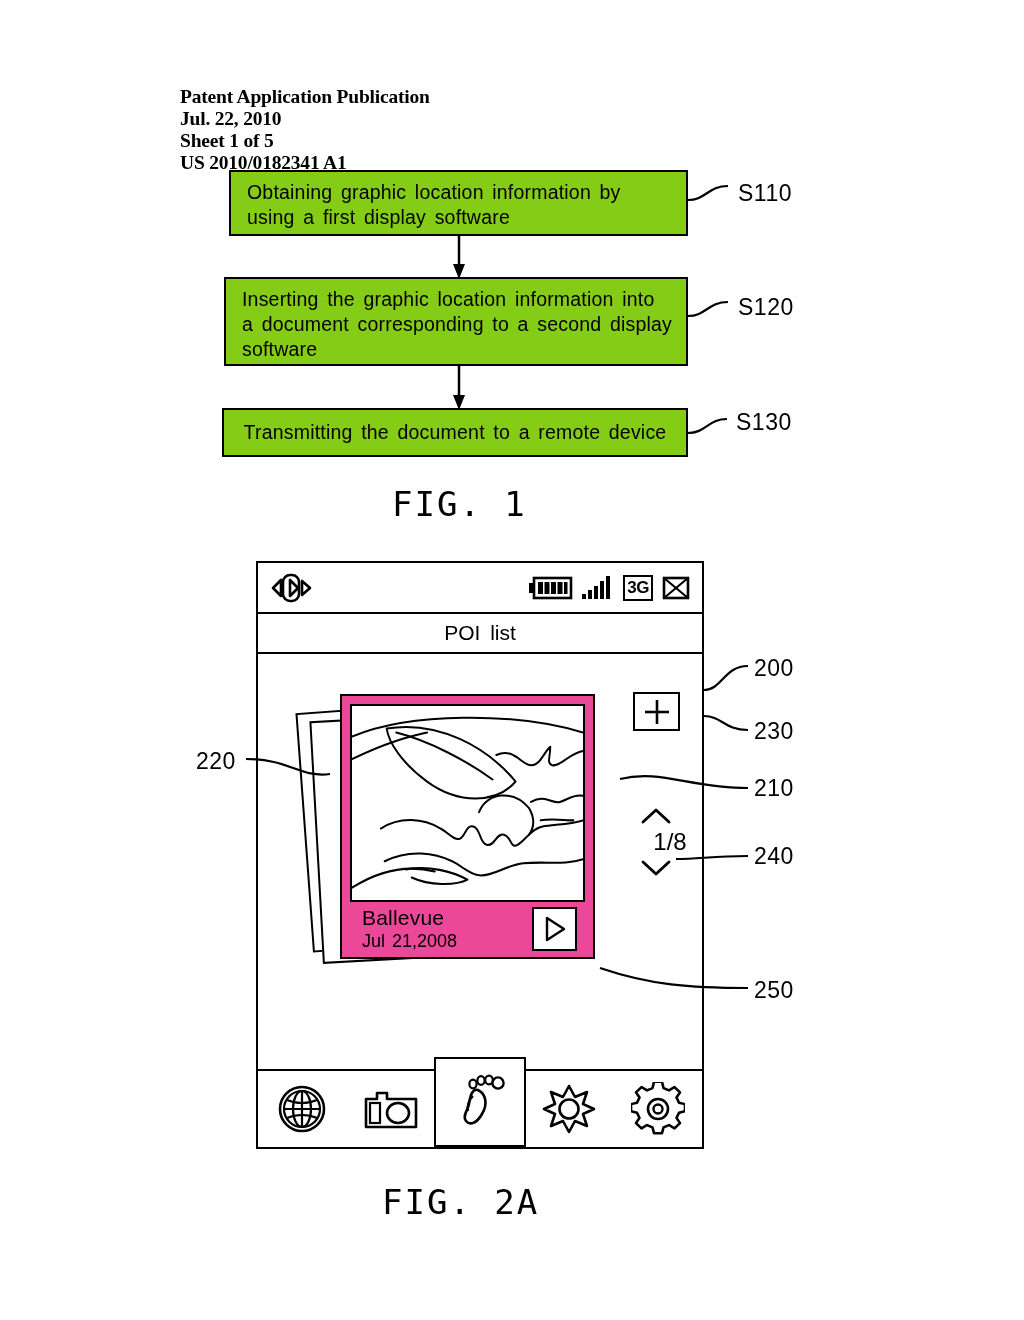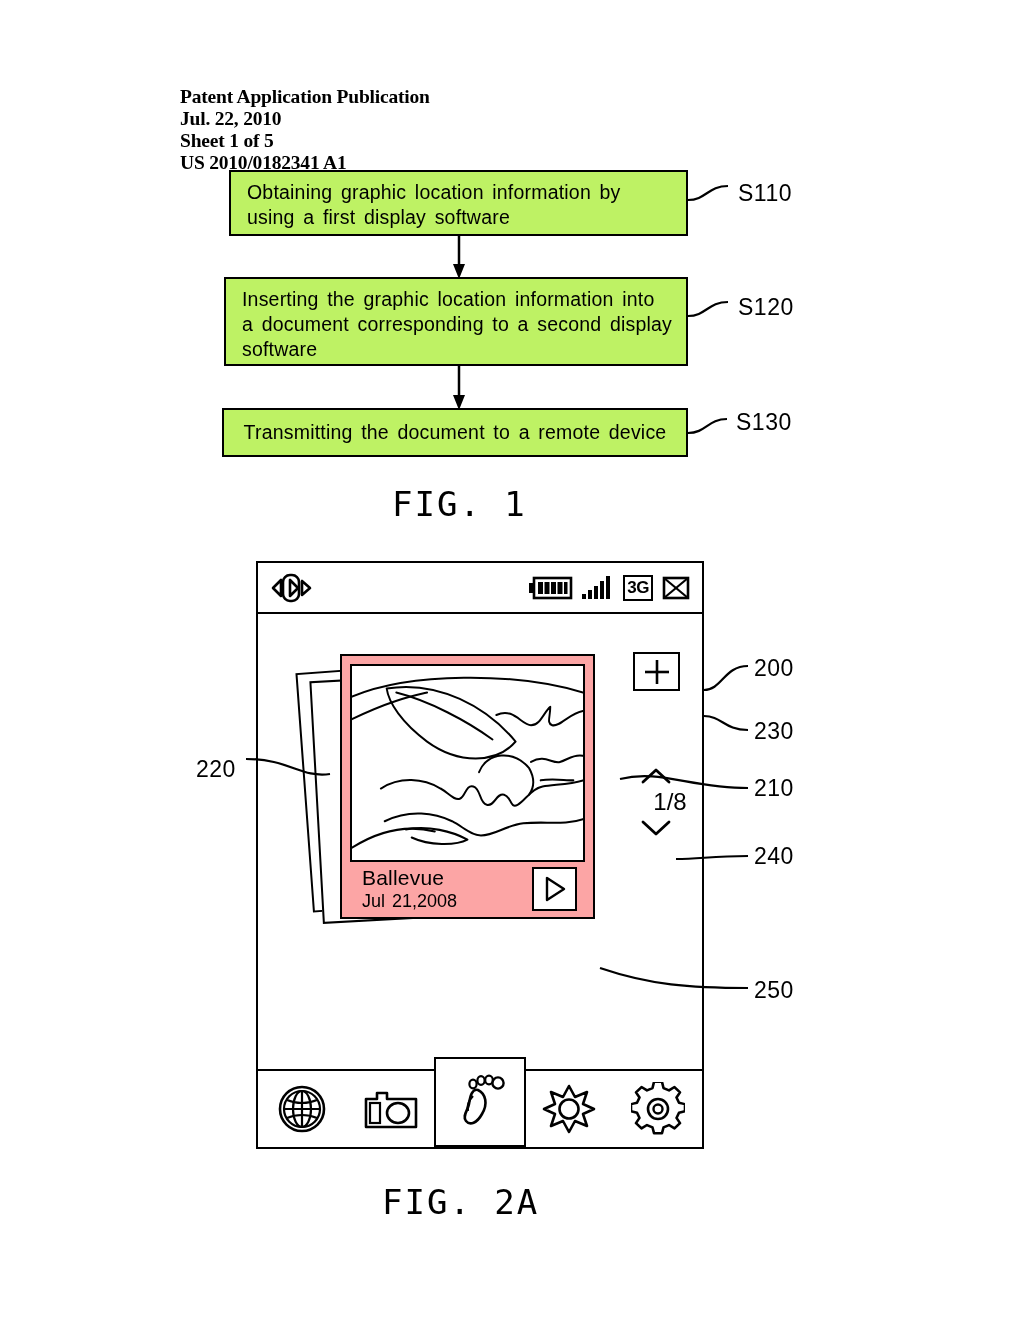--- a/index.html
+++ b/index.html
@@ -33,21 +33,21 @@
     white-space: nowrap;
     flex-direction: column;
   }
   .hdr-pub { }
   .hdr-date { margin-left: 42px; }
   .hdr-sheet { margin-left: 6px; }
   .hdr-num { margin-left: 52px; }
   .fbox {
     position: absolute;
     border: 2.5px solid #000;
-    background: #bef264;
+    background: #84cc16;
     box-sizing: border-box;
     padding: 8px 12px 6px 16px;
     font-family: "Liberation Sans", sans-serif;
     font-size: 19.5px;
     line-height: 25px;
     letter-spacing: 0.2px;
     word-spacing: 3px;
   }
   #box-s110 { left: 229px; top: 170px; width: 459px; height: 66px; }
   #box-s120 { left: 224px; top: 277px; width: 464px; height: 89px; }
@@ -147,21 +147,21 @@
     border: 2.5px solid #000;
     background: #fff;
     transform: rotate(-3.2deg);
     box-sizing: border-box;
   }
   .card-front {
     position: absolute;
     left: 82px; top: 40px;
     width: 255px; height: 265px;
     border: 2.5px solid #000;
-    background: #fca5a5;
+    background: #ec4899;
     box-sizing: border-box;
     padding: 8px 8px 0 8px;
   }
   .photo-frame {
     width: 100%;
     height: 198px;
     border: 2.5px solid #000;
     box-sizing: border-box;
     overflow: hidden;
     background: #fff;
@@ -272,21 +272,21 @@
     font-family: "Liberation Sans", sans-serif;
     font-size: 23px;
     letter-spacing: 0.5px;
     white-space: nowrap;
   }
   #ref-200 { left: 754px; top: 655px; }
   #ref-230 { left: 754px; top: 718px; }
   #ref-210 { left: 754px; top: 775px; }
   #ref-240 { left: 754px; top: 843px; }
   #ref-250 { left: 754px; top: 977px; }
-  #ref-220 { left: 196px; top: 748px; margin-top: 8px; }
+  #ref-220 { left: 196px; top: 748px; }
 
   .leader { position: absolute; left: 0; top: 0; width: 1024px; height: 1320px; }
 </style>
 </head>
 <body>
 
 <div class="page-header">
   <span class="hdr-pub">Patent Application Publication</span>
   <span class="hdr-date">Jul. 22, 2010</span>
   <span class="hdr-sheet">Sheet 1 of 5</span>
@@ -355,20 +355,23 @@
       </svg>
       <span class="badge-3g">3G</span>
       <svg width="28" height="24" viewBox="0 0 28 24">
         <rect x="2" y="2" width="24" height="20" fill="none" stroke="#000" stroke-width="2.6"></rect>
         <line x1="2" y1="2" x2="26" y2="22" stroke="#000" stroke-width="2.2"></line>
         <line x1="26" y1="2" x2="2" y2="22" stroke="#000" stroke-width="2.2"></line>
       </svg>
     </div>
   </div>
 
+  <div class="titlebar">
+    <span>POI list</span>
+  </div>
 
   <div class="screen">
 
     <div class="card-back2"></div>
     <div class="card-back1"></div>
 
     <div class="card-front">
       <div class="photo-frame">
         <svg width="100%" height="100%" viewBox="0 0 240 190" preserveAspectRatio="none">
           <g fill="none" stroke="#000" stroke-width="2" stroke-linecap="round" stroke-linejoin="round">

